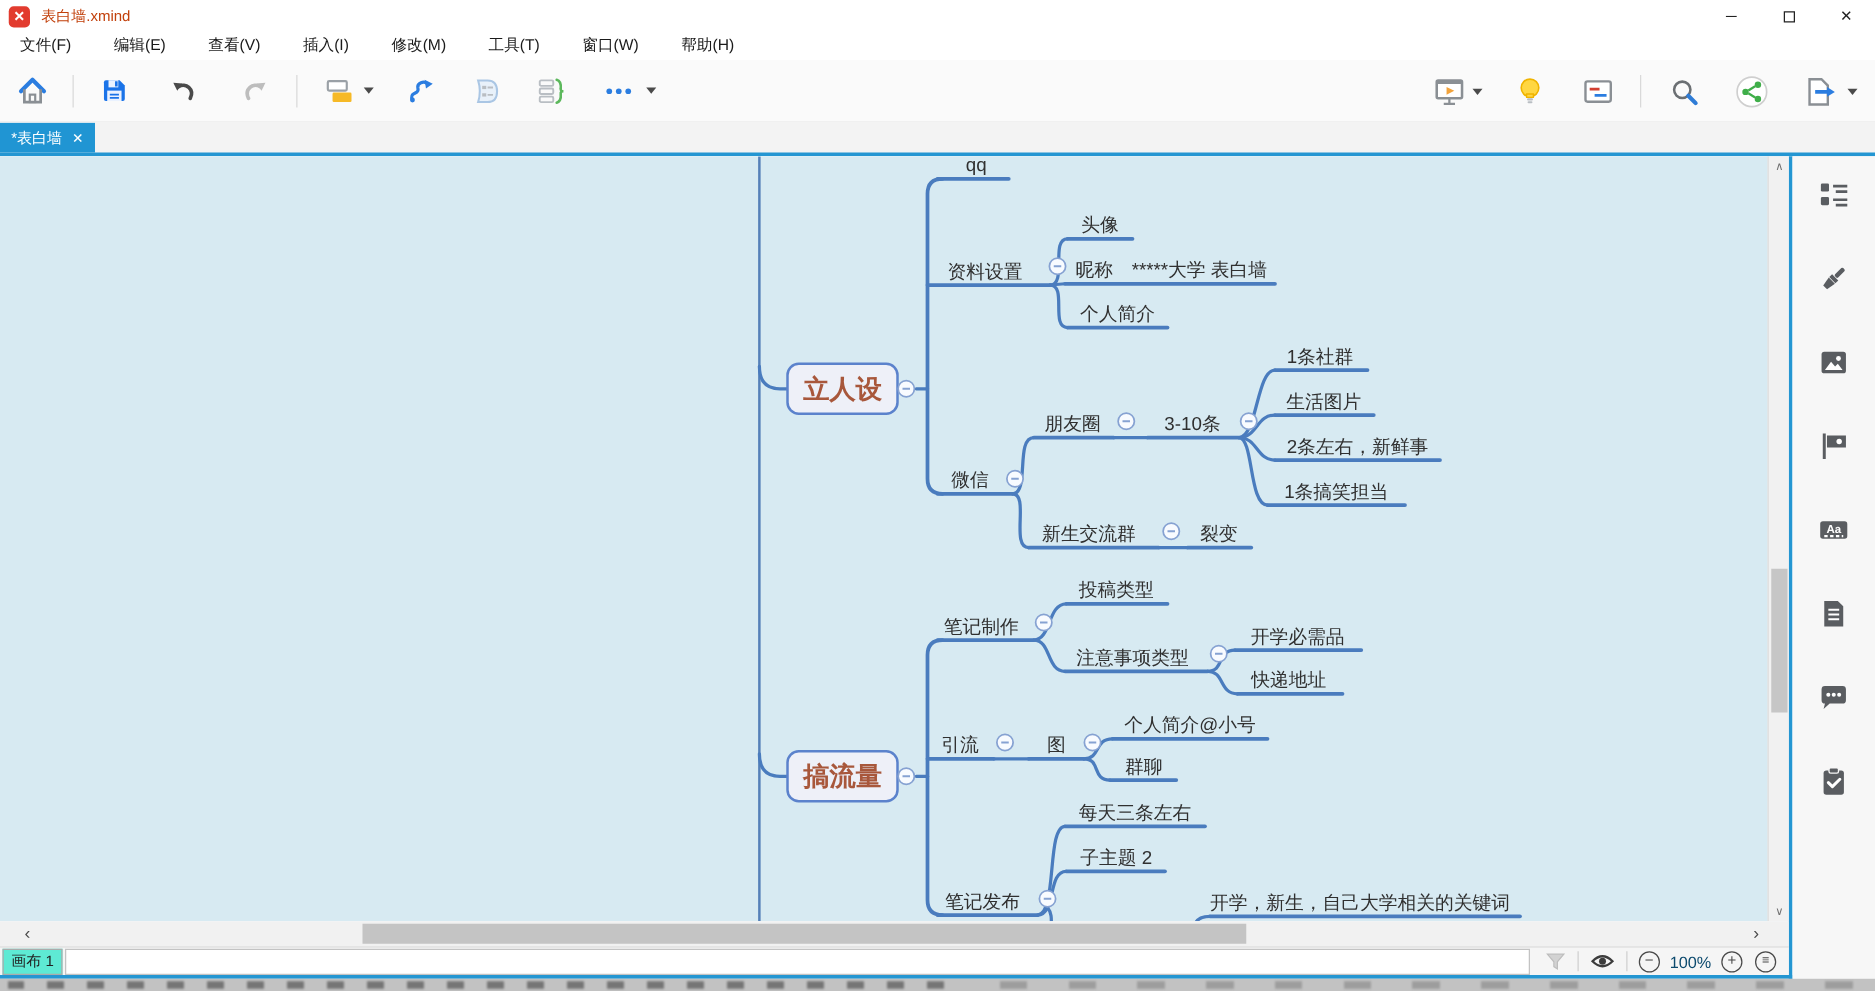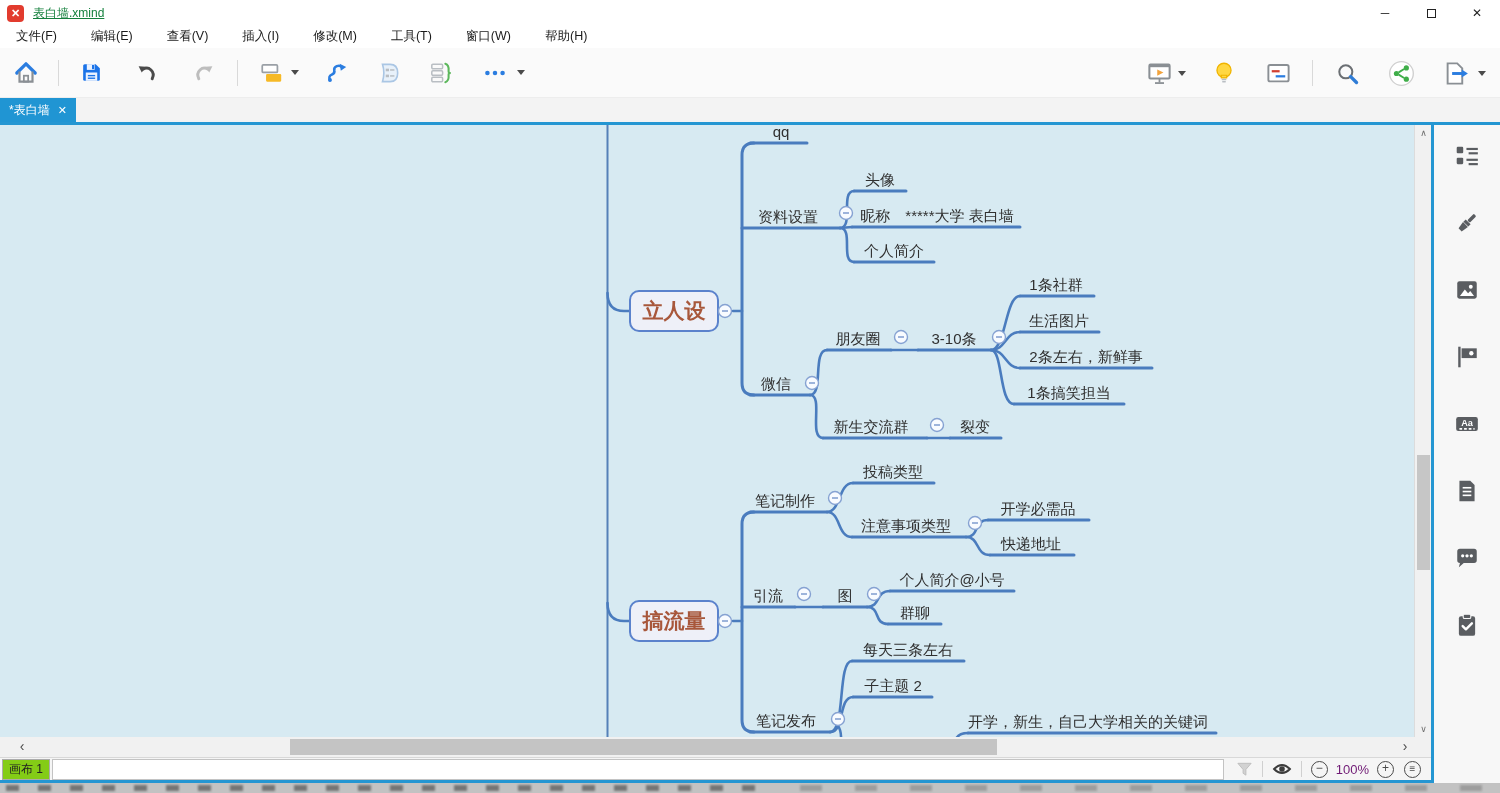--- a/index.html
+++ b/index.html
@@ -3,21 +3,21 @@
 <meta charset="utf-8">
 <style>
   * { margin:0; padding:0; box-sizing:border-box; }
   html,body { width:1500px; height:793px; overflow:hidden; font-family:"Liberation Sans",sans-serif; background:#fff; }
   #app { position:relative; width:1500px; height:793px; background:#fff; }
 
   
   .titlebar { height:26px; display:flex; align-items:center; background:#fff; position:relative; }
   .applogo { width:17px; height:17px; margin-left:7px; background:#e23b2e; border-radius:4px; color:#fff;
              font-size:11px; font-weight:bold; display:flex; align-items:center; justify-content:center; }
-  .apptitle { margin-left:9px; font-size:12px; color:#15803d;text-decoration:underline; }
+  .apptitle { margin-left:9px; font-size:12px; color:#c2410c; }
   .winbtns { position:absolute; right:0; top:0; height:26px; display:flex; }
   .winbtn { width:46px; height:26px; display:flex; align-items:center; justify-content:center; font-size:12px; color:#222; cursor:default; }
   .maxsq { width:9px; height:9px; border:1px solid #222; display:inline-block; }
 
   
   .menubar { height:22px; display:flex; align-items:flex-start; background:#fff; padding-left:6px; }
   .menuitem { font-size:12.5px; color:#1a1a1a; padding:2px 10px; margin-right:14px; }
 
   
   .toolbar { height:50px; background:#fafafa; display:flex; align-items:center; position:relative; border-bottom:1px solid #ededed; }
@@ -49,28 +49,28 @@
   .vthumb { position:absolute; left:2px; top:330px; width:13px; height:115px; background:#c6c6c6; }
   .varrow { position:absolute; left:0; width:17px; height:16px; text-align:center; font-size:9px; color:#6f6f6f; line-height:16px; }
 
   
   .hscroll { position:relative; width:1431px; height:20px; background:#f1f1f1; }
   .hthumb { position:absolute; left:290px; top:2px; width:707px; height:16px; background:#c4c4c4; }
   .harrow { position:absolute; top:0; height:20px; width:20px; text-align:center; line-height:18px; font-size:14px; color:#4a4a4a; }
 
   
   .statusbar { width:1431px; height:23px; background:#f5f5f5; display:flex; align-items:center; border-top:1px solid #d8d8d8; }
-  .sheettab { width:48px; height:21px; margin-left:2px; background:#84cc16; border:1px solid #ababab; font-size:12px; color:#222;
+  .sheettab { width:48px; height:21px; margin-left:2px; background:#5eead4; border:1px solid #ababab; font-size:12px; color:#222;
               display:flex; align-items:center; justify-content:center; }
   .sheetstrip { flex:1; height:21px; margin-left:2px; background:#fff; border:1px solid #c3c3c3; }
   .sbctrl { display:flex; align-items:center; margin:0 10px 0 12px; }
   .sbsep { width:1px; height:16px; background:#d0d0d0; margin:0 9px; }
   .cir { width:17px; height:17px; border:1.6px solid #4a4a4a; border-radius:50%; color:#4a4a4a; font-size:12px;
          line-height:13px; text-align:center; display:inline-block; }
-  .zoomtxt { font-size:13px; color:#701a75; margin:0 8px; }
+  .zoomtxt { font-size:13px; color:#0c4a6e; margin:0 8px; }
 
   
   .sidebar { width:66px; background:#f7f7f7; display:flex; flex-direction:column; align-items:center; padding-top:17px; }
   .sbicon { width:27px; height:27px; margin-bottom:40px; display:flex; align-items:center; }
 
   
   .deskstrip { position:relative; height:10px; background:#c2c2c2; overflow:hidden; }
   .deskstrip .smudge1 { position:absolute; left:6px; top:2px; width:760px; height:6px;
       background:repeating-linear-gradient(90deg, rgba(55,55,55,.55) 0 13px, transparent 13px 32px); filter:blur(1px); }
   .deskstrip .smudge2 { position:absolute; left:800px; top:2px; width:690px; height:6px;

